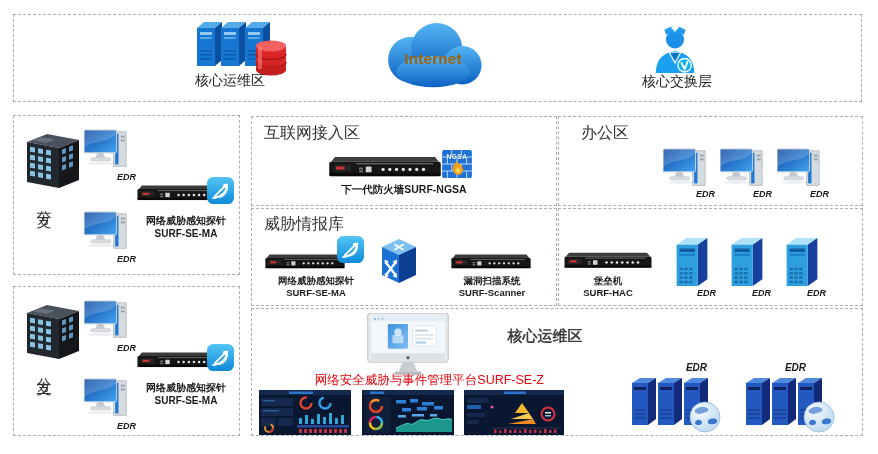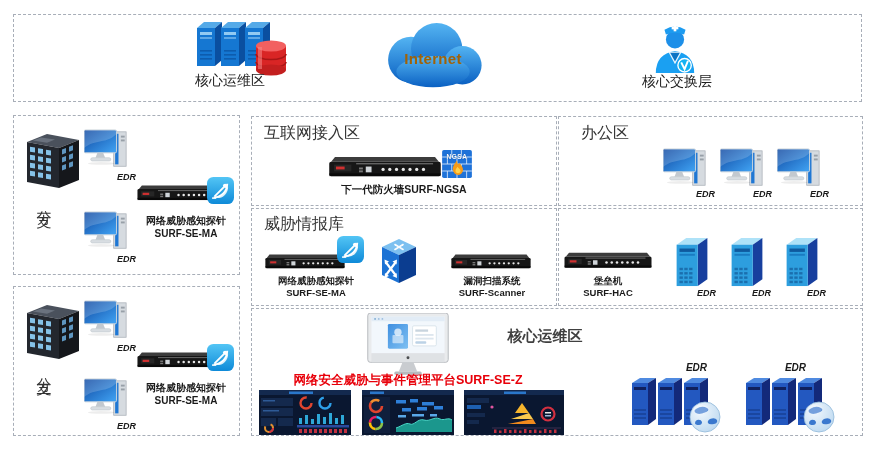--- a/index.html
+++ b/index.html
@@ -7,21 +7,21 @@
     position:relative;width:878px;height:454px;background:#fff;overflow:hidden;
     font-family:"Liberation Sans","DejaVu Sans",sans-serif;color:#222;
   }
   .box{position:absolute;border:1px dashed #a8aeb8;background:#fff;}
   .zone-title{position:absolute;font-size:16px;color:#333;white-space:nowrap;}
   .big-title{position:absolute;font-size:15px;font-weight:bold;color:#404040;text-align:center;}
   .dev-lbl{position:absolute;font-size:10px;font-weight:bold;color:#1a1a1a;text-align:center;line-height:12.5px;white-space:nowrap;}
   .edr-lbl{position:absolute;font-size:9px;font-weight:bold;color:#1a1a1a;text-align:right;font-style:italic;}
   .top-lbl{position:absolute;font-size:14px;color:#222;text-align:center;white-space:nowrap;}
   .vname{position:absolute;font-size:15px;color:#333;writing-mode:vertical-rl;text-orientation:upright;letter-spacing:4px;}
-  .red-lbl{position:absolute;font-size:12.5px;font-weight:bold;color:#e8000a;text-align:center;white-space:nowrap;}
+  .red-lbl{position:absolute;font-size:12.5px;font-weight:normal;color:#e8000a;text-align:right;white-space:nowrap;}
   .inet-lbl{position:absolute;font-size:15px;font-weight:bold;color:#a16207;text-align:center;letter-spacing:.3px;}
   .ngsa-lbl{position:absolute;font-size:6.5px;font-weight:bold;color:#fff;text-align:center;letter-spacing:.5px;text-shadow:0 0 1px #06408a;}
   svg.icon{position:absolute;display:block;}
 </style>
 </head>
 <body>
 
 <svg style="position:absolute;width:0;height:0" aria-hidden="true">
 <defs>
   <linearGradient id="g-cloud" x1="0" y1="0" x2="0" y2="1">

